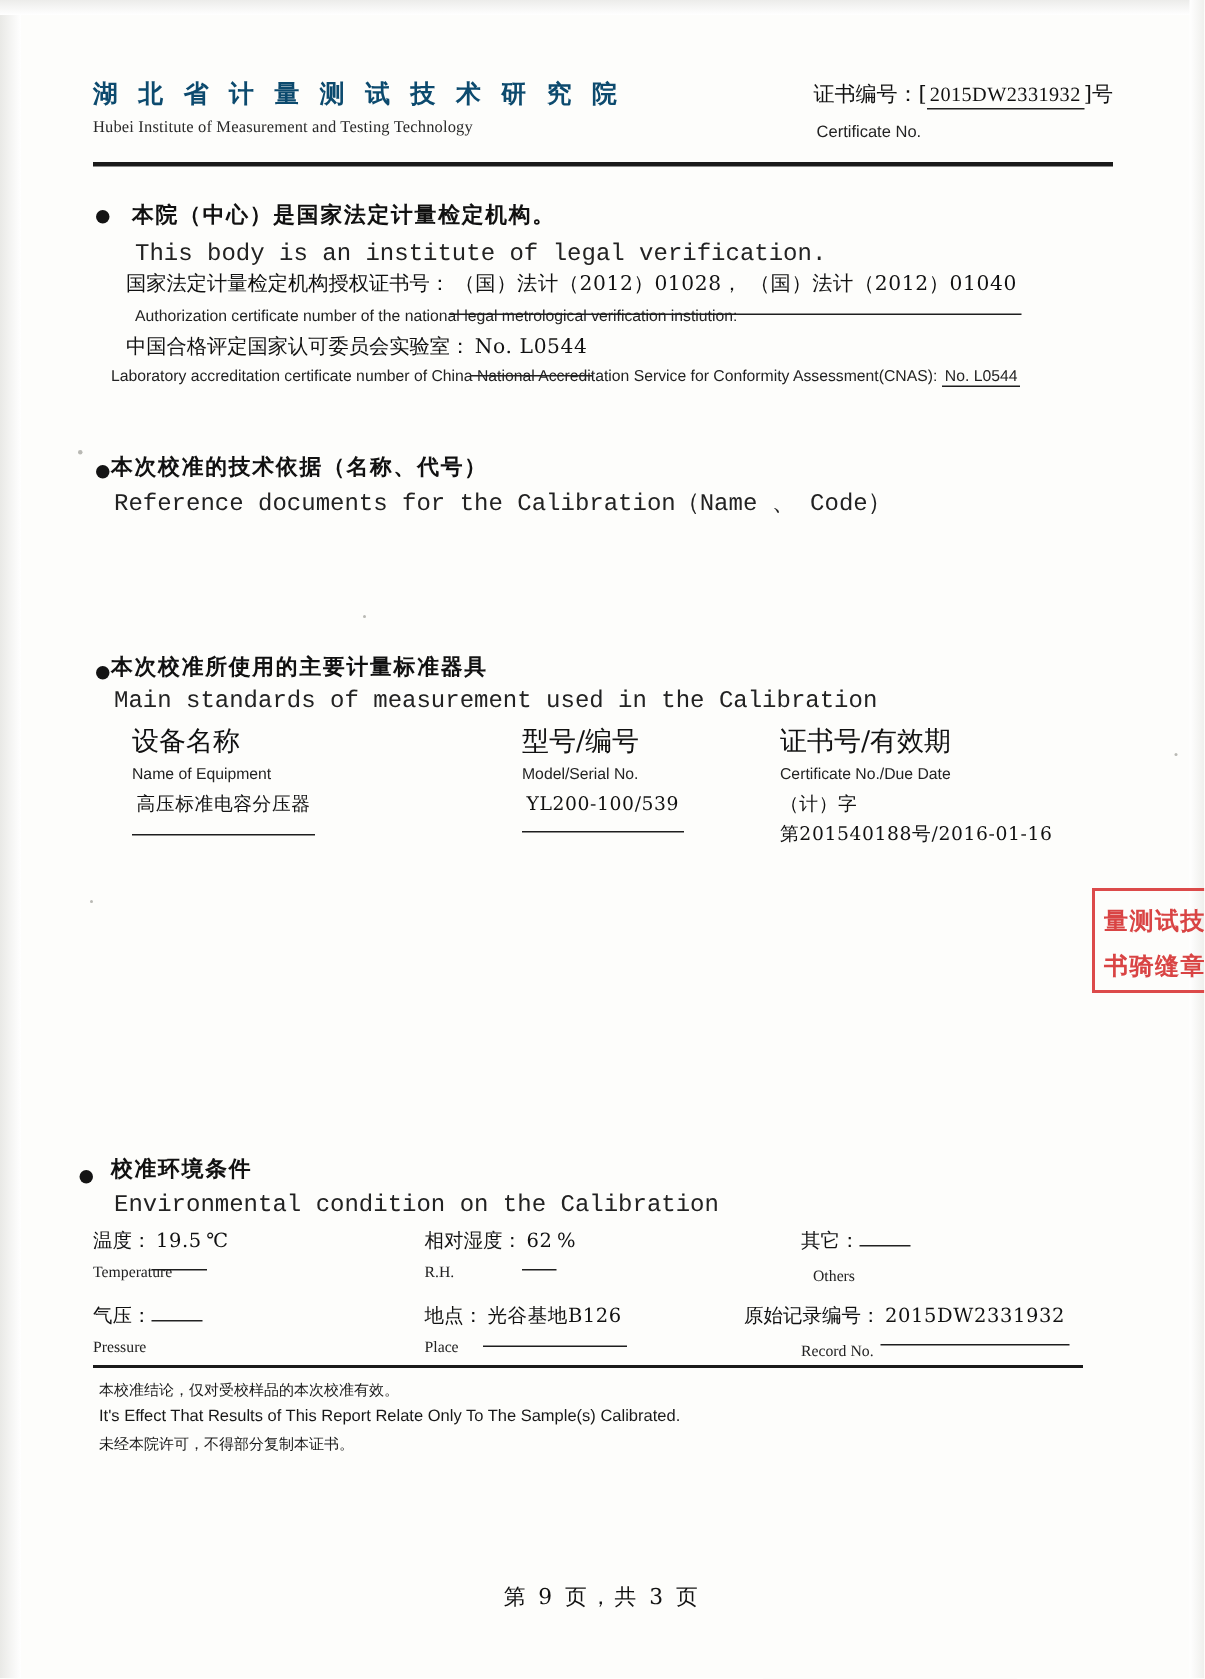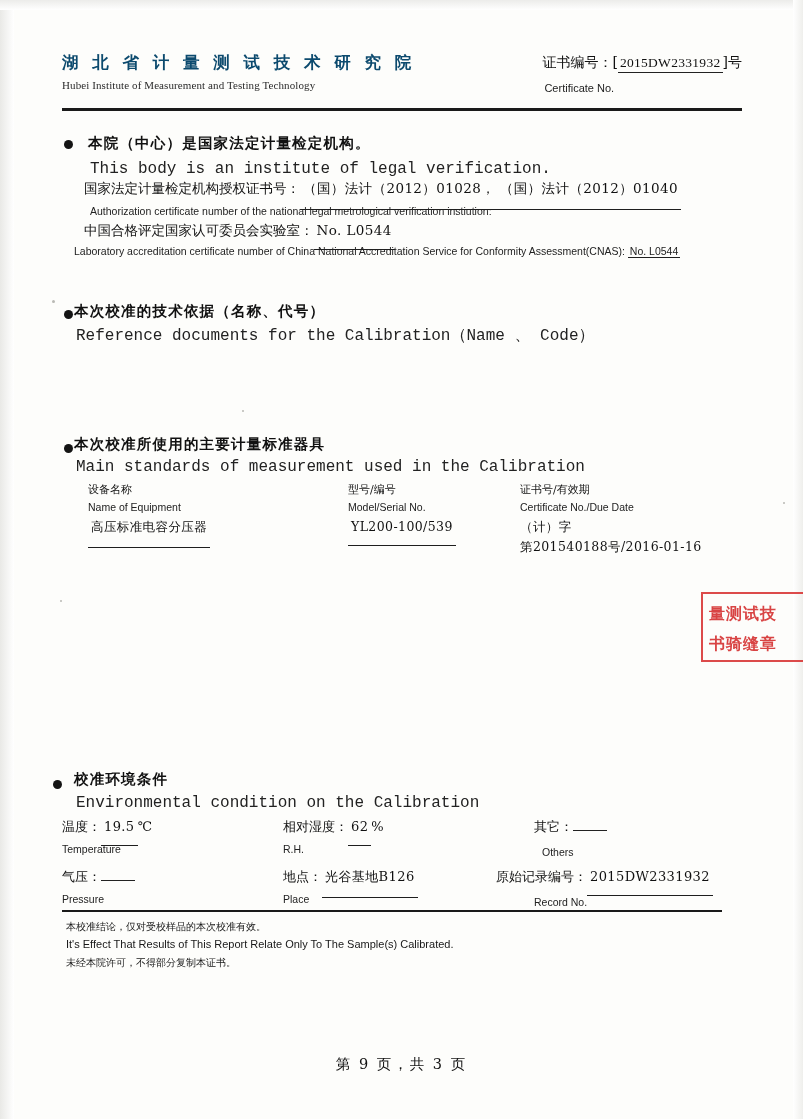--- a/index.html
+++ b/index.html
@@ -157,21 +157,21 @@
     left: 88px;
     top: 482px;
     width: 630px;
   }
   .std-col {
     position: absolute;
     font-size: 12.5px;
   }
   .std-h-cn {
     font-family: "DejaVu Serif", serif;
-    font-size: 11px;
+    font-size: 18px;
     color: #111;
     white-space: nowrap;
   }
   .std-h-en {
     font-family: "Liberation Sans", sans-serif;
     font-size: 10.5px;
     color: #222;
     margin-top: 4px;
     white-space: nowrap;
   }
@@ -188,21 +188,21 @@
     color: #111;
     margin-top: 3px;
     white-space: nowrap;
   }
 
   
   .stamp {
     position: absolute;
     right: 0px;
     top: 592px;
-    width: 102px;
+    width: 75px;
     height: 70px;
     border: 2px solid #d83232;
     border-right: none;
     color: #d42b2b;
     font-family: "DejaVu Serif", serif;
     font-weight: bold;
     font-size: 16px;
     letter-spacing: 1px;
     line-height: 30px;
     padding: 5px 0 0 6px;
@@ -215,21 +215,21 @@
   
   .env-row {
     position: absolute;
     font-family: "DejaVu Serif", serif;
     font-size: 13px;
     color: #111;
     white-space: nowrap;
   }
   .env-en {
     position: absolute;
-    font-family: Liberation Sans, sans-serif;
+    font-family: Liberation Serif, serif;
     font-size: 10.5px;
     color: #222;
     white-space: nowrap;
   }
   .dash-ul {
     display: inline-block;
     width: 34px;
     border-bottom: 1px solid #222;
     height: 10px;
   }

